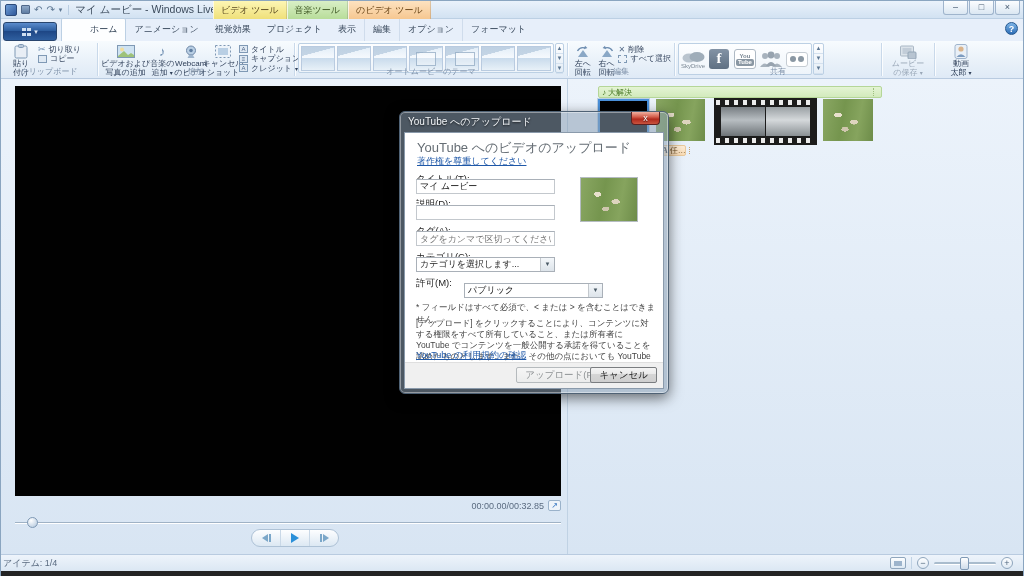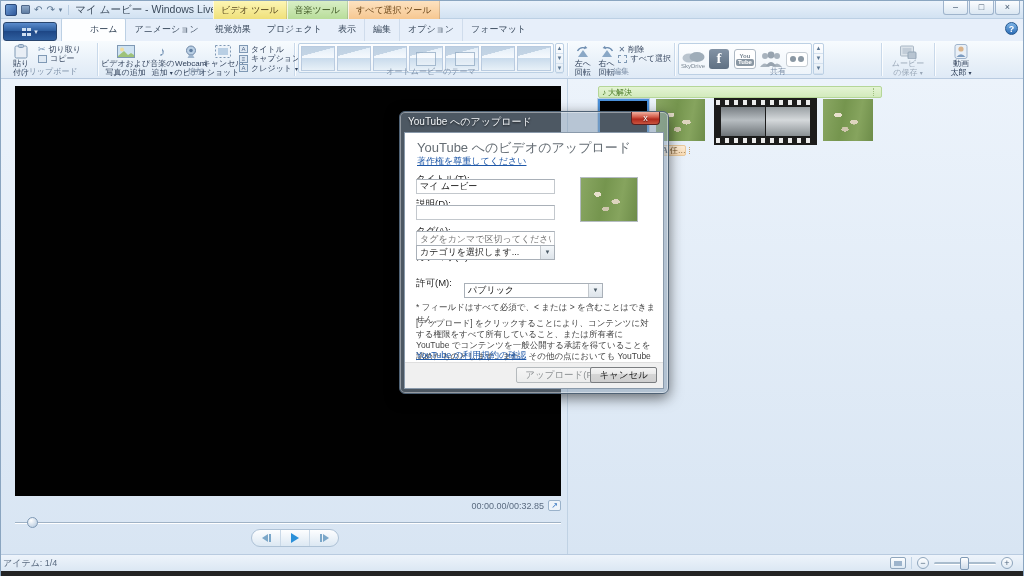--- a/index.html
+++ b/index.html
@@ -171,21 +171,21 @@
     <div class="qat">
       <span class="save"></span>
       <span class="g">↶</span>
       <span class="g">↷</span>
       <span class="g" style="font-size:7px;">▾</span>
     </div>
     <span class="wtitle">マイ ムービー - Windows Live ムービー メーカー</span>
     <div class="ctxheads">
       <div class="ctxhead ctx-video">ビデオ ツール</div>
       <div class="ctxhead ctx-music">音楽ツール</div>
-      <div class="ctxhead ctx-text">すべて選択 ツール</div>
+      <div class="ctxhead ctx-text">のビデオ ツール</div>
     </div>
     <div class="winbtns">
       <div class="winbtn">–</div>
       <div class="winbtn">□</div>
       <div class="winbtn">×</div>
     </div>
   </div>
 
   <div class="tabrow">
     <div class="appmenu">
@@ -482,21 +482,21 @@
       <div class="flabel" style="top:40px;">タイトル(T):</div>
       <input class="finput" style="top: 46px;" value="マイ ムービー">
 
       <div class="flabel" style="top:65px;">説明(D):</div>
       <input class="finput" style="top: 72px;" value="">
 
       <div class="flabel" style="top:92px;">タグ(A):</div>
       <input class="finput ph" style="top: 98px;" placeholder="タグをカンマで区切ってください。">
 
       <div class="flabel" style="top:118px;">カテゴリ(C):</div>
-      <div class="fselect" style="top:112px;">
+      <div class="fselect" style="top:124px;">
         <span class="sval">カテゴリを選択します...</span>
         <span class="sarw">▼</span>
       </div>
 
       <div class="flabel" style="top:144px;">許可(M):</div>
       <div class="fselect" style="top:150px;margin-left:48px;">
         <span class="sval">パブリック</span>
         <span class="sarw">▼</span>
       </div>
 

